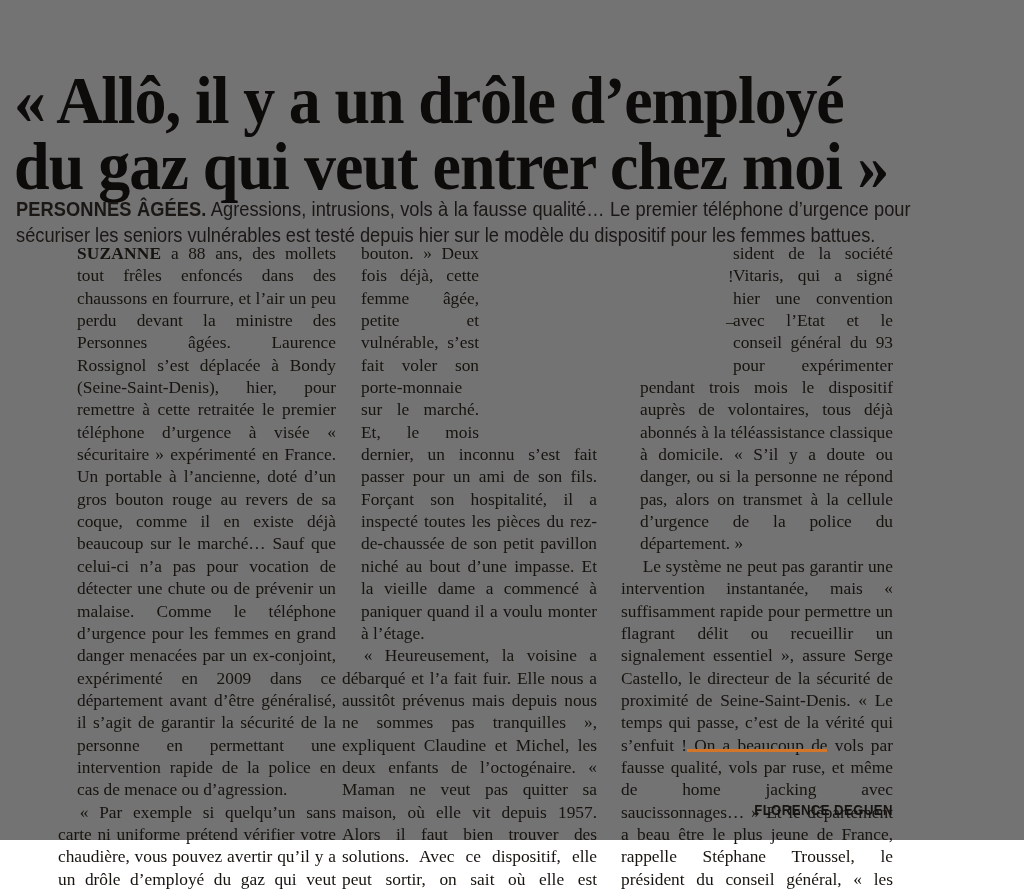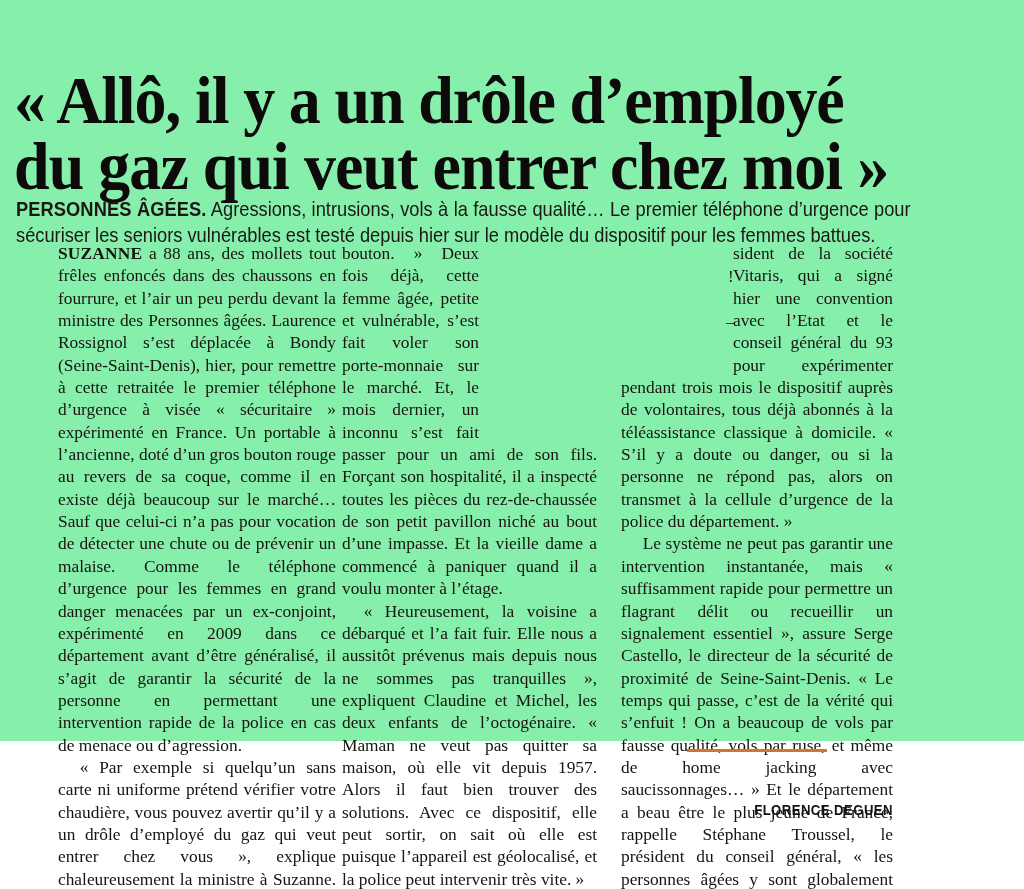--- a/index.html
+++ b/index.html
@@ -12,22 +12,22 @@
     height: 889px;
     overflow: hidden;
     font-family: "Liberation Serif", "DejaVu Serif", serif;
     color: #16130f;
     -webkit-font-smoothing: antialiased;
   }
 
   .page {
     position: relative;
     width: 1024px;
-    height: 741px;
-    background: #86efac;
+    height: 840px;
+    background: #737373;
   }
 
   
   .headline {
     position: absolute;
     left: 14px;
     top: 22px;
     width: 1000px;
     font-family: "Liberation Serif", "DejaVu Serif", serif;
     font-weight: bold;
@@ -71,21 +71,21 @@
     line-height: 22.35px;
     text-align: justify;
     text-justify: inter-word;
     hyphens: manual;
     color: #17140f;
   }
   .col p {
     margin: 0;
     text-indent: 1.25em;
   }
-  .col p.noindent { text-indent: 0; }
+  .col p.noindent { text-indent: 0; margin-left: 19px; }
   .col p .dropname {
     font-weight: bold;
     letter-spacing: 0.2px;
   }
 
   #col1 { left: 58px;  width: 278px; }
   #col2 { left: 342px; width: 255px; }
   #col3 { left: 621px; width: 272px; }
 
   

